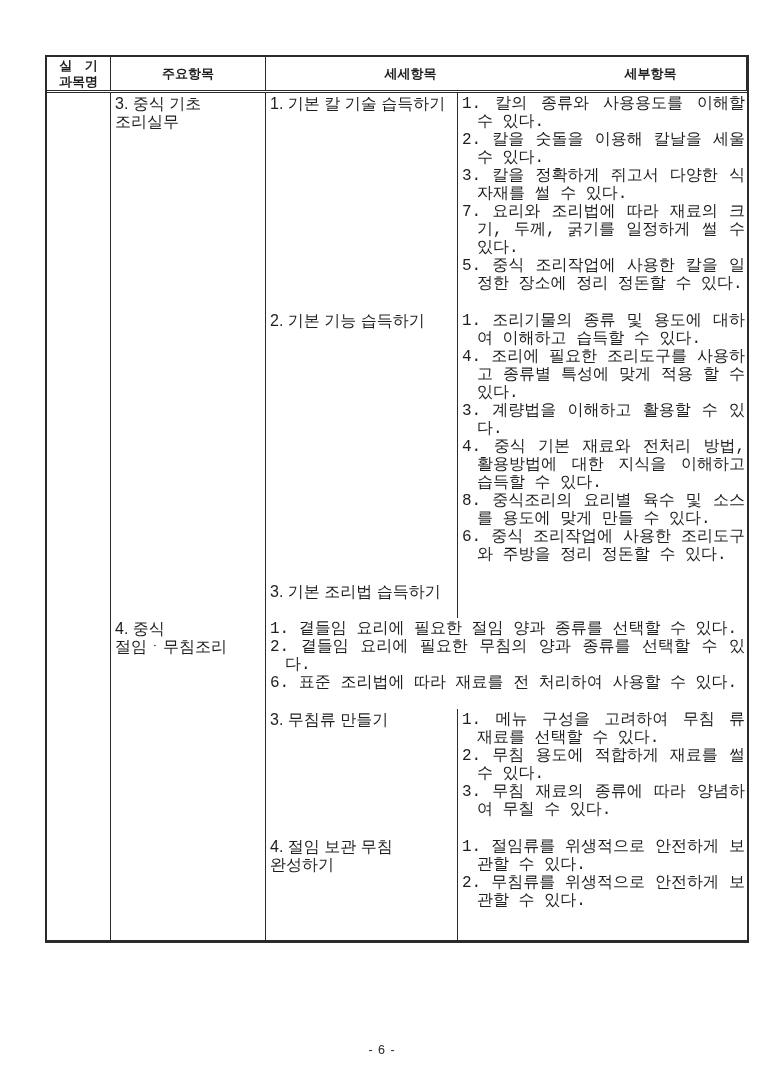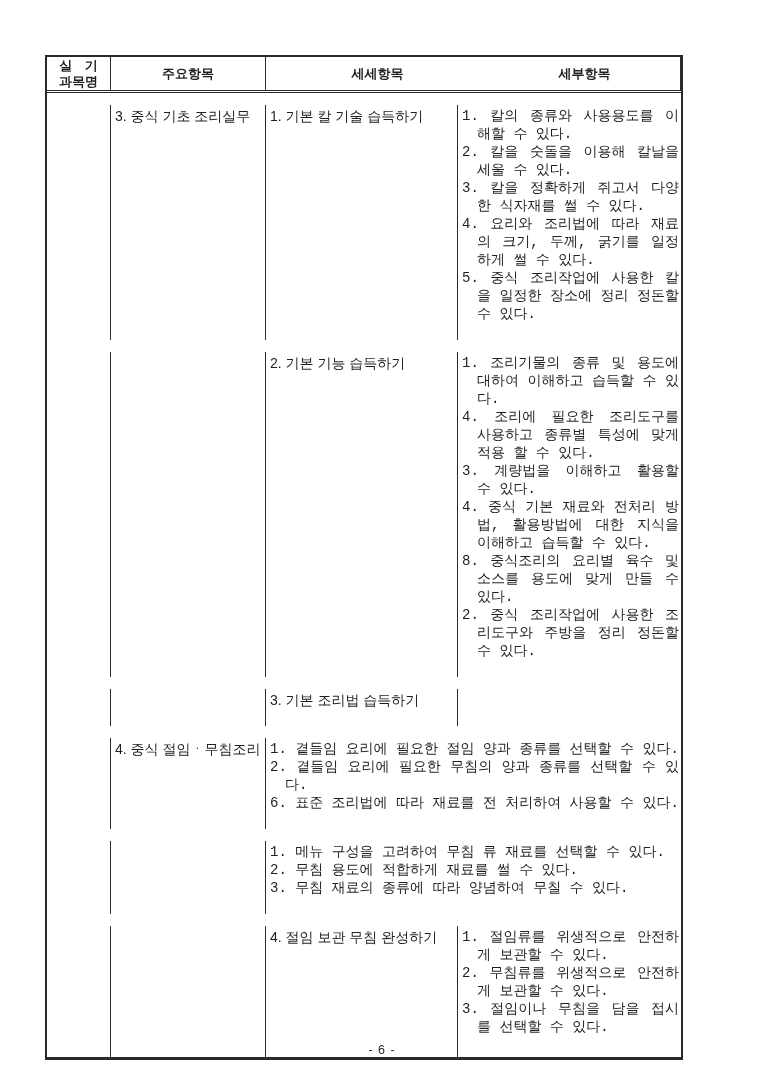--- a/index.html
+++ b/index.html
@@ -9,21 +9,21 @@
     font-family: "Liberation Sans", "DejaVu Sans", sans-serif;
     color: #1e1e1e;
     overflow: hidden;
     position: relative;
   }
   .page { position: absolute; inset: 0; background: #ffffff; }
 
   .doc-table {
     position: absolute;
     left: 45px; top: 55px;
-    width: 638px;
+    width: 704px;
     border: 2px solid #2a2a2a;
     border-bottom-width: 3px;
     background: #ffffff;
   }
 
   
   .thead {
     display: flex;
     border-bottom: 3px double #2a2a2a;
     font-weight: bold;
@@ -41,25 +41,24 @@
   
   .c1 { width: 64px; border-right: 1px solid #2a2a2a; }
   .c2 { width: 155px; border-right: 1px solid #2a2a2a; }
   .c3 { width: 192px; border-right: 1px solid #2a2a2a; }
   .c4 { flex: 1; }
 
   
   .section { display: flex; }
   .section .col {
     padding: 2px 3px 17px 4px;
-    font-size: 14px;
+    font-size: 16px;
     line-height: 18px;
-    margin-top: 12px;
   }
-  .section.last .col { padding-bottom: 21px; }
+  .section.last .col { padding-bottom: 30px; }
   .section .c4 { padding-right: 2px; font-family: Liberation Mono, monospace; }
 
   .major-text, .sub-text {
     word-break: keep-all;
   }
 
   .detail {
     text-align: justify;
     word-break: break-all;
     padding-left: 15px;
@@ -99,40 +98,40 @@
     <div class="col c2">
       <div class="major-text">3. 중식 기초 조리실무</div>
     </div>
     <div class="col c3">
       <div class="sub-text">1. 기본 칼 기술 습득하기</div>
     </div>
     <div class="col c4">
             <div class="detail">1. 칼의 종류와 사용용도를 이해할 수 있다.</div>
             <div class="detail">2. 칼을 숫돌을 이용해 칼날을 세울 수 있다.</div>
             <div class="detail">3. 칼을 정확하게 쥐고서 다양한 식자재를 썰 수 있다.</div>
-            <div class="detail">4. 요리와 조리법에 따라 재료의 크기, 두께, 굵기를 일정하게 썰 수 있다.</div>
+            <div class="detail">7. 요리와 조리법에 따라 재료의 크기, 두께, 굵기를 일정하게 썰 수 있다.</div>
             <div class="detail">5. 중식 조리작업에 사용한 칼을 일정한 장소에 정리 정돈할 수 있다.</div>
           </div>
   </div>
 
   <div class="section">
     <div class="col c1"></div>
     <div class="col c2">
       <div class="major-text"></div>
     </div>
     <div class="col c3">
       <div class="sub-text">2. 기본 기능 습득하기</div>
     </div>
     <div class="col c4">
             <div class="detail">1. 조리기물의 종류 및 용도에 대하여 이해하고 습득할 수 있다.</div>
             <div class="detail">4. 조리에 필요한 조리도구를 사용하고 종류별 특성에 맞게 적용 할 수 있다.</div>
             <div class="detail">3. 계량법을 이해하고 활용할 수 있다.</div>
             <div class="detail">4. 중식 기본 재료와 전처리 방법, 활용방법에 대한 지식을 이해하고 습득할 수 있다.</div>
             <div class="detail">8. 중식조리의 요리별 육수 및 소스를 용도에 맞게 만들 수 있다.</div>
-            <div class="detail">2. 중식 조리작업에 사용한 조리도구와 주방을 정리 정돈할 수 있다.</div>
+            <div class="detail">6. 중식 조리작업에 사용한 조리도구와 주방을 정리 정돈할 수 있다.</div>
           </div>
   </div>
 
   <div class="section">
     <div class="col c1"></div>
     <div class="col c2">
       <div class="major-text"></div>
     </div>
     <div class="col c3">
       <div class="sub-text">3. 기본 조리법 습득하기</div>
@@ -150,39 +149,41 @@
             <div class="detail">6. 표준 조리법에 따라 재료를 전 처리하여 사용할 수 있다.</div>
           </div>
   </div>
 
 
   <div class="section">
     <div class="col c1"></div>
     <div class="col c2">
       <div class="major-text"></div>
     </div>
+    <div class="col c3">
+      <div class="sub-text">3. 무침류 만들기</div>
+    </div>
     <div class="col c4">
             <div class="detail">1. 메뉴 구성을 고려하여 무침 류 재료를 선택할 수 있다.</div>
             <div class="detail">2. 무침 용도에 적합하게 재료를 썰 수 있다.</div>
             <div class="detail">3. 무침 재료의 종류에 따라 양념하여 무칠 수 있다.</div>
           </div>
   </div>
 
   <div class="section last">
     <div class="col c1"></div>
     <div class="col c2">
       <div class="major-text"></div>
     </div>
     <div class="col c3">
       <div class="sub-text">4. 절임 보관 무침 완성하기</div>
     </div>
     <div class="col c4">
             <div class="detail">1. 절임류를 위생적으로 안전하게 보관할 수 있다.</div>
             <div class="detail">2. 무침류를 위생적으로 안전하게 보관할 수 있다.</div>
-            <div class="detail">3. 절임이나 무침을 담을 접시를 선택할 수 있다.</div>
           </div>
   </div>
 </div>
 
   </div>
 
   <div class="footer">- 6 -</div>
 
 </div>
 

